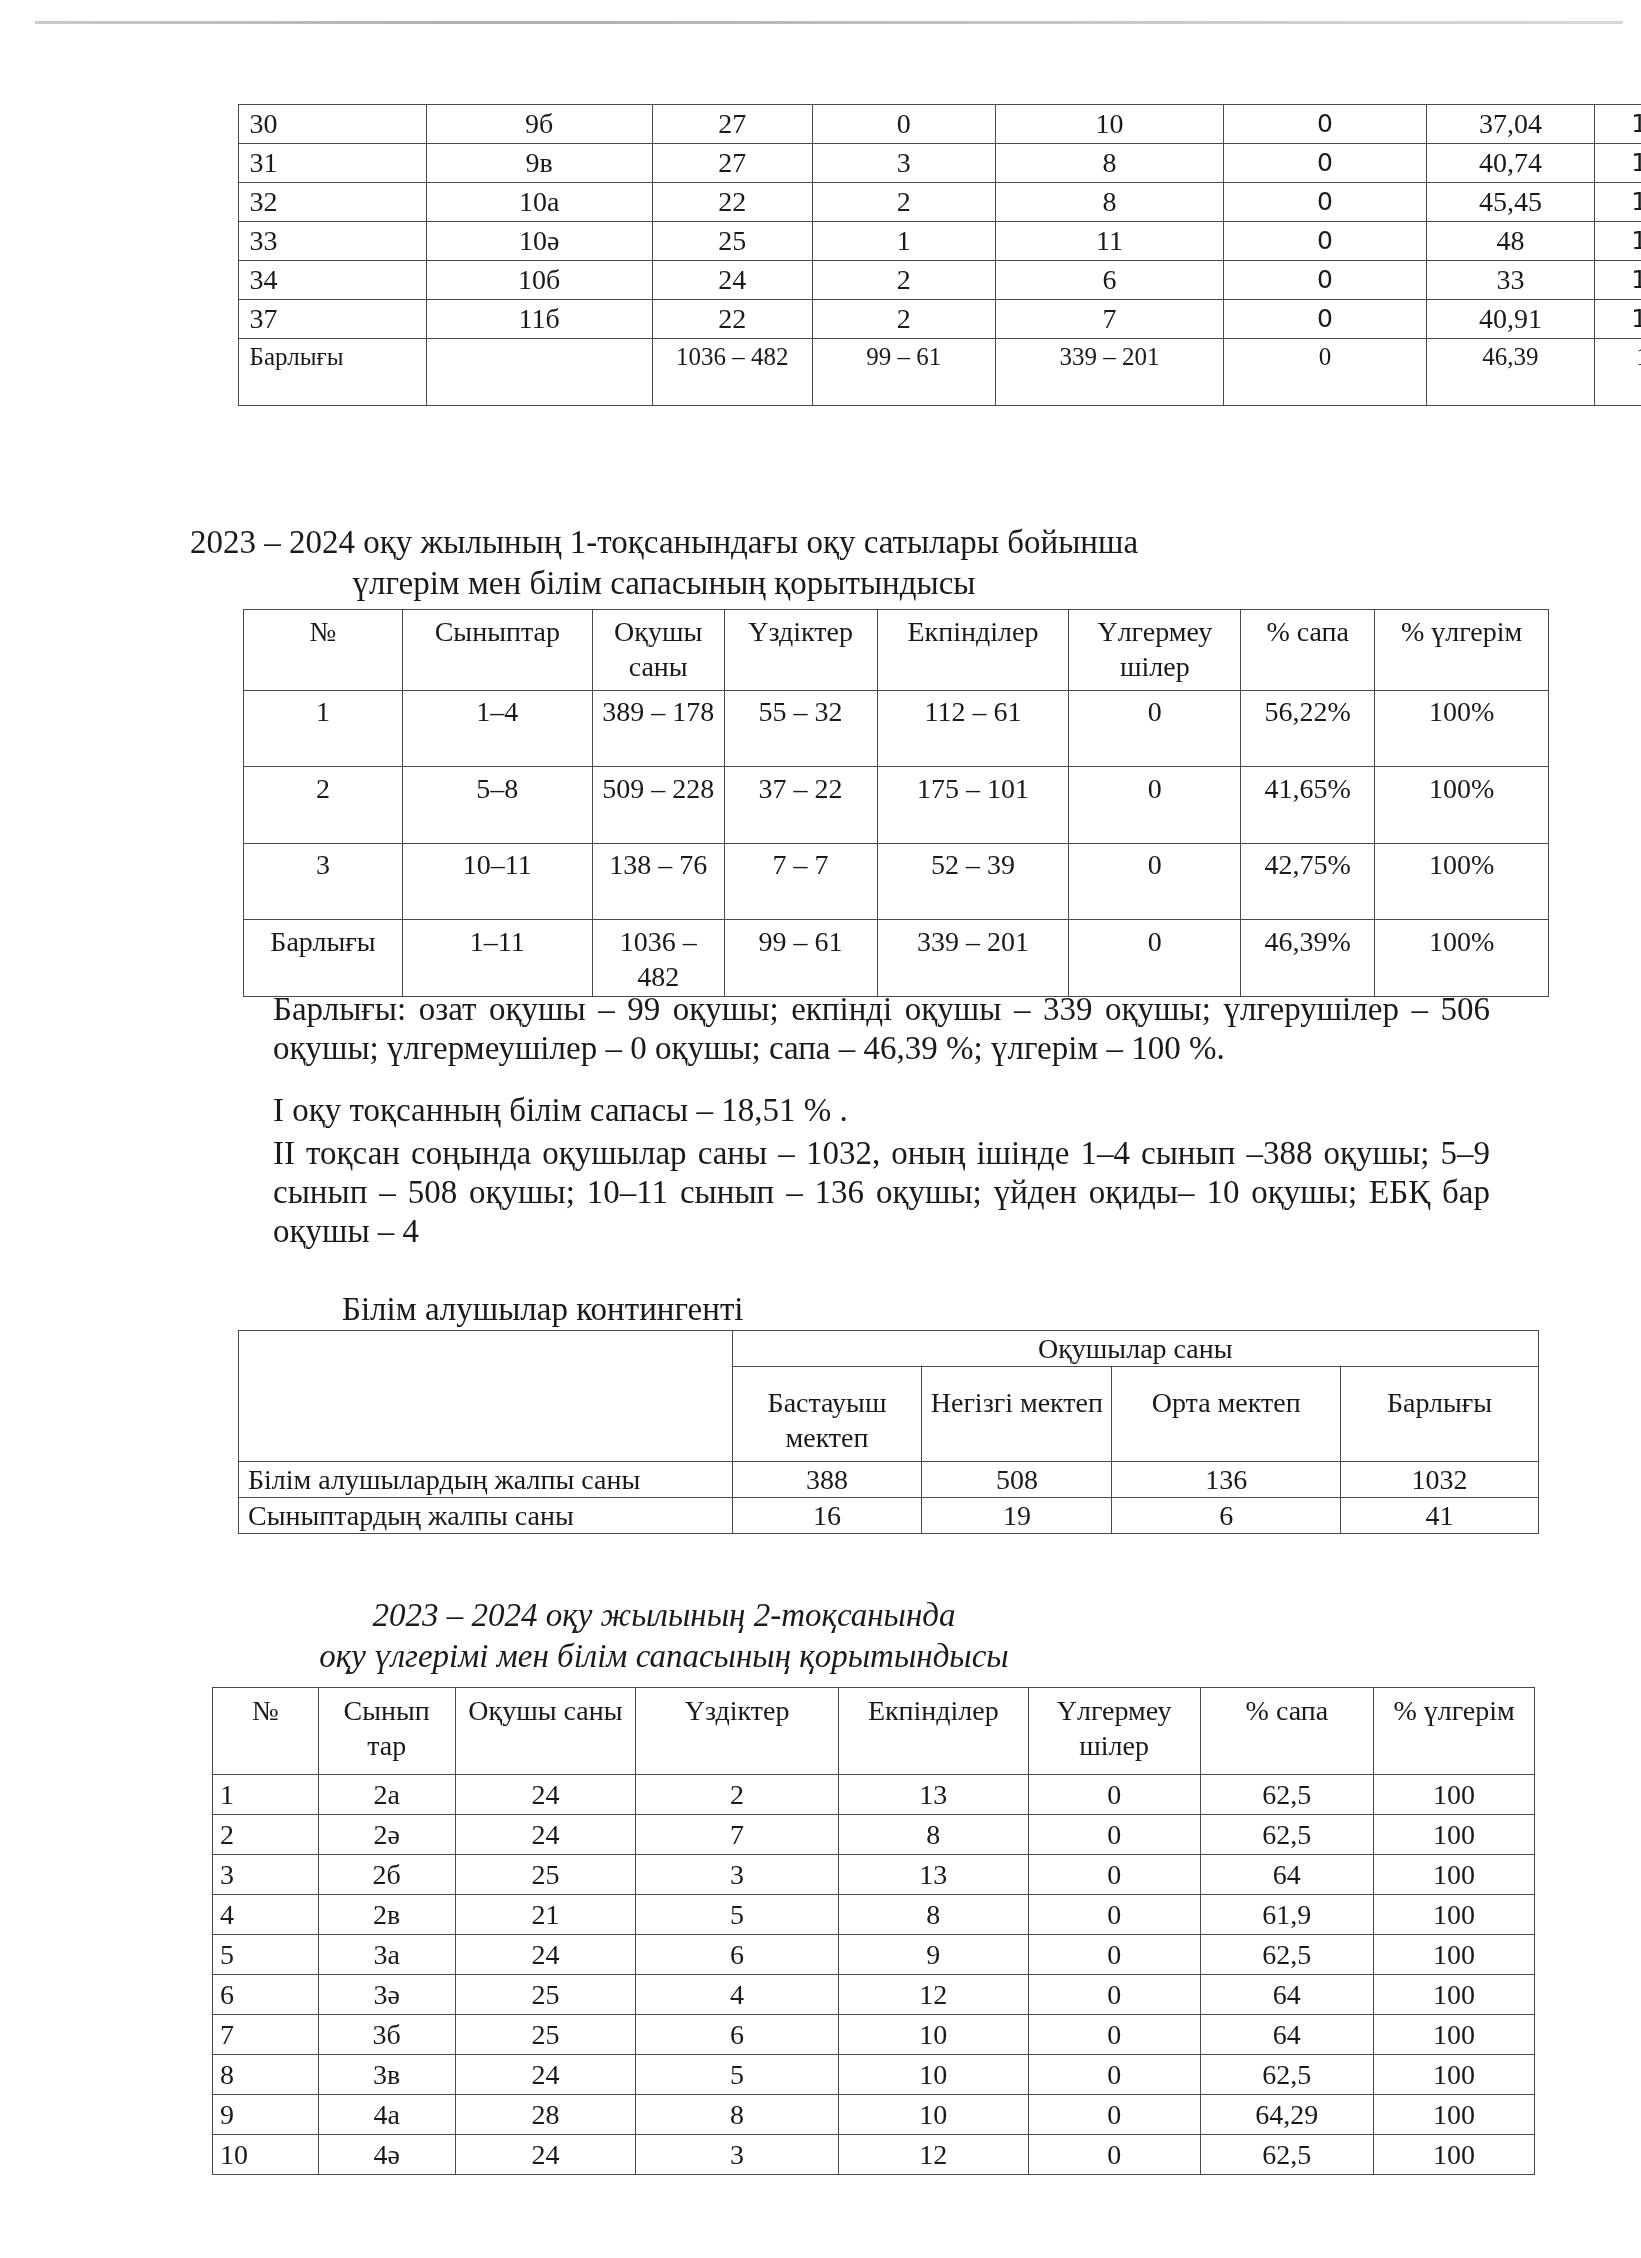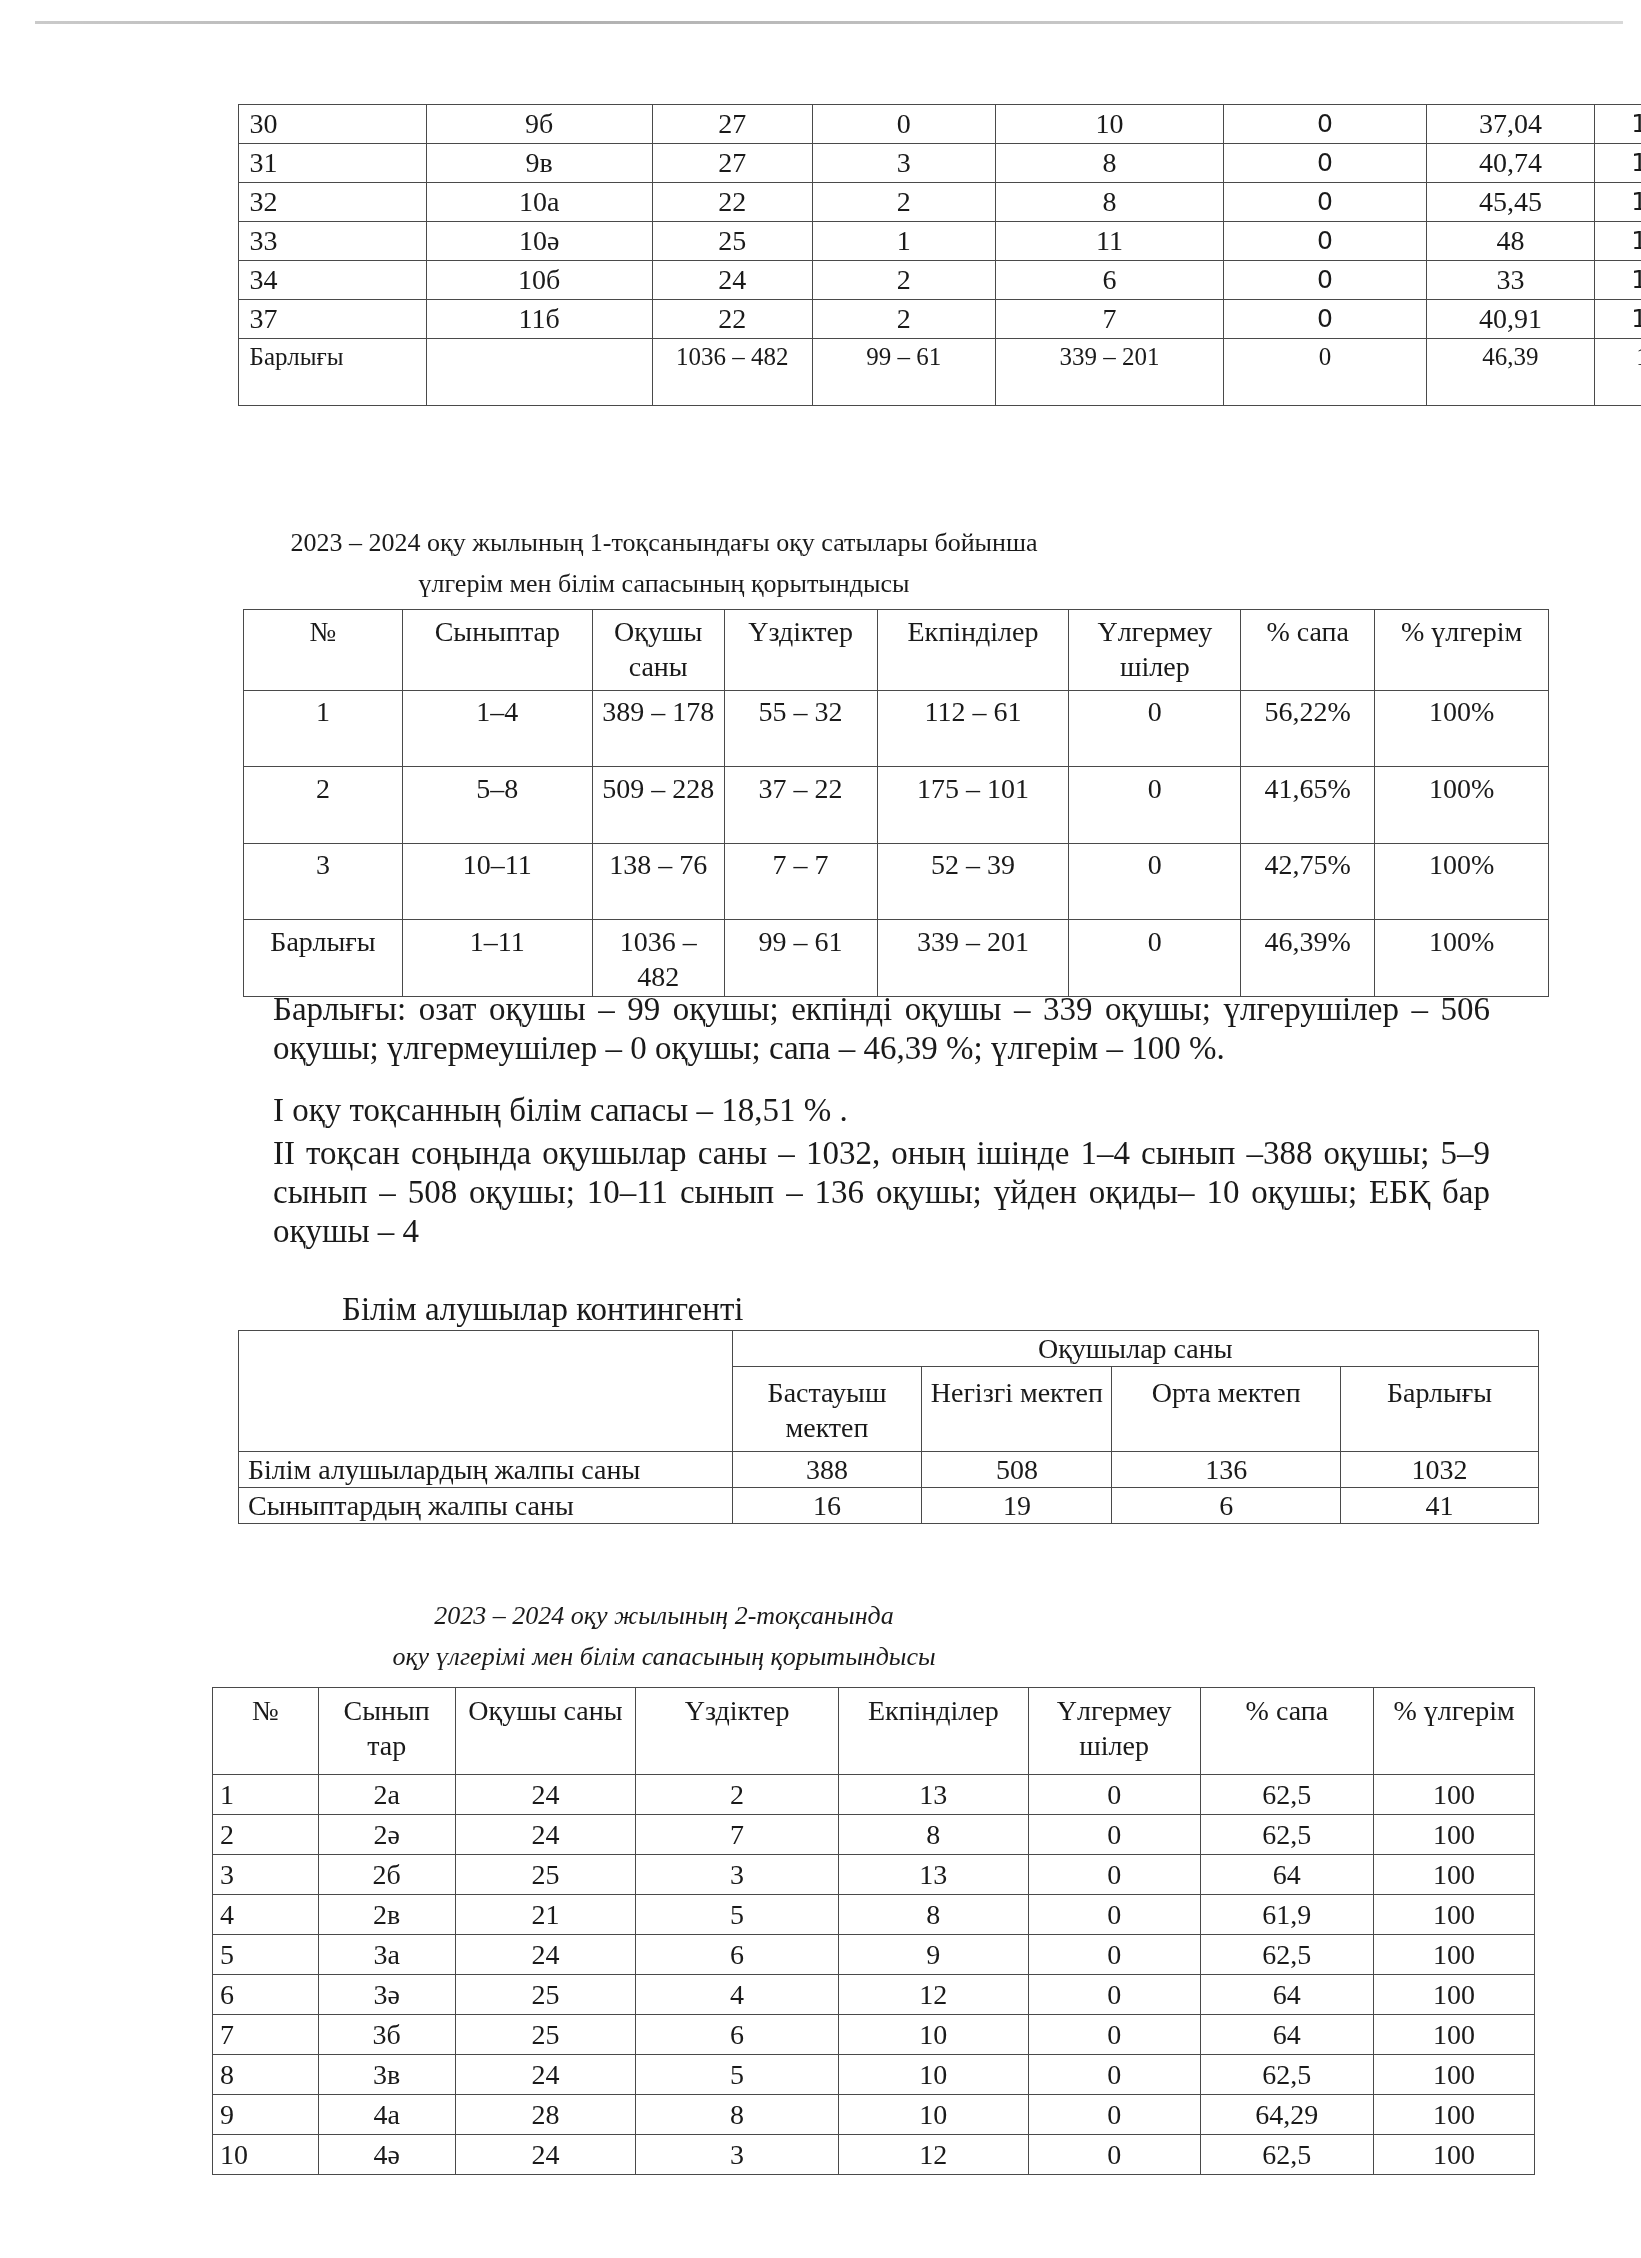--- a/index.html
+++ b/index.html
@@ -27,21 +27,21 @@
     #t1 { left: 238px; top: 104px; width: 1478px; font-size: 28px; }
     #t1 td { height: 38px; line-height: 37px; text-align: center; }
     #t1 td.num { text-align: left; padding-left: 10.6px; }
     #t1 tr.total td { height: 62px; line-height: 28px; font-size: 25px; padding-top: 3.5px; }
     #t1 tr.total td.num { font-size: 25px; }
     #t1 td.c-pct { text-align: center; font-family: "DejaVu Sans", sans-serif; font-size: 25px; }
     #t1 td.c-zero { font-family: "DejaVu Sans", sans-serif; font-size: 25px; }
 
     .heading {
       position: absolute; left: 0; width: 1328px; text-align: center;
-      font-size: 26px; line-height: 41px;
+      font-size: 33px; line-height: 41px;
     }
     #h1 { top: 522px; }
     #h2 { top: 1595px; font-style: italic; }
 
     
     #t2 { left: 243px; top: 609px; width: 1306px; font-size: 28px; }
     #t2 th { height: 76px; line-height: 35px; text-align: center; padding-top: 3.5px; }
     #t2 td { height: 72px; line-height: 35px; text-align: center; padding-top: 3.5px; }
 
     .para {
@@ -51,21 +51,21 @@
     #p1 { top: 990px; }
     #p2 { top: 1091px; width: 794px; }
     #p3 { top: 1134px; }
     #p4 { top: 1290px; left: 342px; }
 
     
     #t3 { left: 238px; top: 1330px; width: 1301px; font-size: 28px; }
     #t3 td { text-align: center; line-height: 35px; }
     #t3 td.lbl { text-align: left; padding-left: 9px; }
     #t3 tr.h1 td { height: 34px; }
-    #t3 tr.h2 td { height: 76px; padding-top: 8px; }
+    #t3 tr.h2 td { height: 76px; padding-top: 18px; }
     #t3 tr.r td { height: 35px; }
 
     
     #t4 { left: 212px; top: 1687px; width: 1323px; font-size: 28px; }
     #t4 th { height: 81px; line-height: 35px; text-align: center; padding-top: 5.3px; }
     #t4 td { height: 39px; line-height: 39px; text-align: center; }
     #t4 td.num { text-align: left; padding-left: 7px; }
   </style>
 </head>
 <body>

